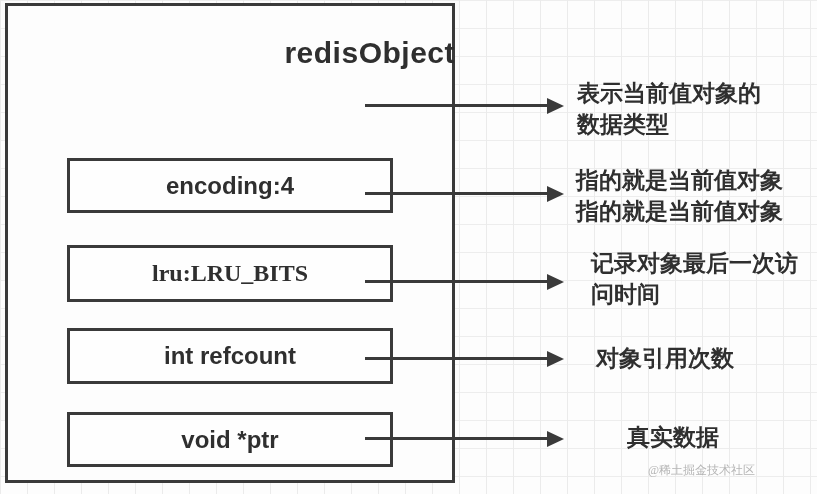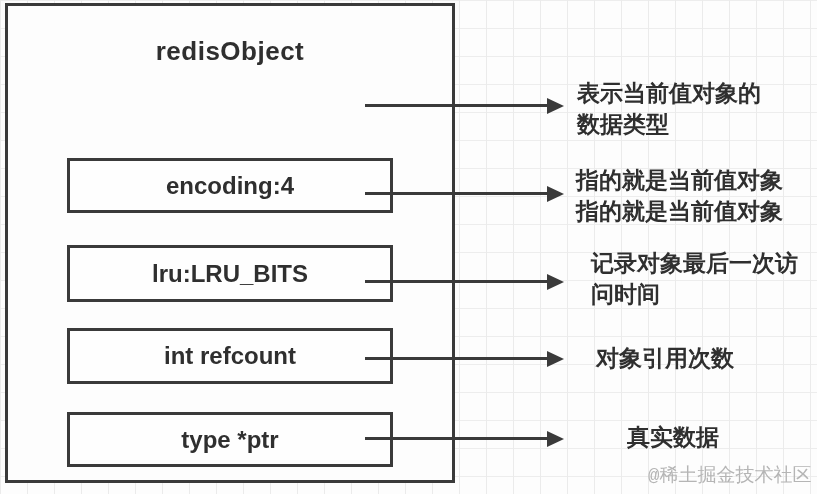--- a/index.html
+++ b/index.html
@@ -23,40 +23,40 @@
     position: absolute;
     left: 5px; top: 3px;
     width: 444px; height: 474px;
     border: 3px solid #3a3a3a;
     background: #fdfdfd;
   }
   .title {
     position: absolute;
     left: 5px; top: 36px;
     width: 450px;
-    text-align: center;
-    font-size: 26px;
+    text-align: right;
+    font-size: 30px;
     font-weight: bold;
     color: #2f2f2f;
     letter-spacing: 0.5px;
   }
   .field-box {
     position: absolute;
     left: 67px;
     width: 320px;
     border: 3px solid #3a3a3a;
     background: #fefefe;
     text-align: center;
     font-size: 24px;
     font-weight: bold;
     color: #2f2f2f;
   }
   .f0 { top: 80px;  height: 50px; line-height: 50px; }
   .f1 { top: 158px; height: 49px; line-height: 49px; }
-  .f2 { top: 245px; height: 51px; line-height: 51px; }
+  .f2 { top: 245px; height: 51px; line-height: 51px; font-family: Liberation Serif, serif; }
   .f3 { top: 328px; height: 50px; line-height: 50px; }
   .f4 { top: 412px; height: 49px; line-height: 49px; }
 
   .arrow-line {
     position: absolute;
     left: 365px;
     width: 183px;
     height: 3px;
     background: #3a3a3a;
   }
@@ -85,39 +85,39 @@
   .an0 { top: 78px;  left: 577px; width: 212px; }
   .an1 { top: 165px; left: 576px; width: 224px; }
   .an2 { top: 248px; left: 591px; width: 226px; }
   .an3 { top: 343px; left: 596px; width: 144px; }
   .an4 { top: 422px; left: 627px; width: 98px; }
 
   .watermark {
     position: absolute;
     top: 462px;
     left: 648px;
-    font-size: 19px;
+    font-size: 12px;
     color: #b5b5b5;
-    font-family: Liberation Mono, monospace;
+    font-family: Liberation Serif, serif;
     white-space: nowrap;
   }
 </style>
 </head>
 <body>
 
 <div id="canvas">
 
   <div class="outer-box"></div>
 
   <div class="title">redisObject</div>
 
   <div class="field-box f1">encoding:4</div>
   <div class="field-box f2">lru:LRU_BITS</div>
   <div class="field-box f3">int refcount</div>
-  <div class="field-box f4">type *ptr</div>
+  <div class="field-box f4">void *ptr</div>
 
   <div class="arrow-line al0"></div>
   <div class="arrow-head ah0"></div>
   <div class="arrow-line al1"></div>
   <div class="arrow-head ah1"></div>
   <div class="arrow-line al2"></div>
   <div class="arrow-head ah2"></div>
   <div class="arrow-line al3"></div>
   <div class="arrow-head ah3"></div>
   <div class="arrow-line al4"></div>

